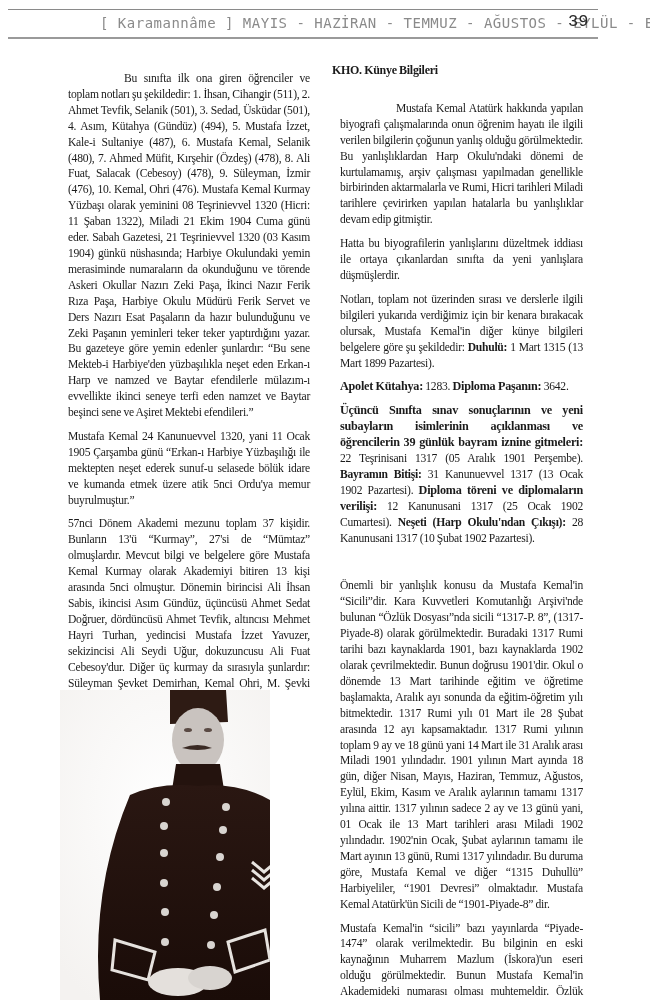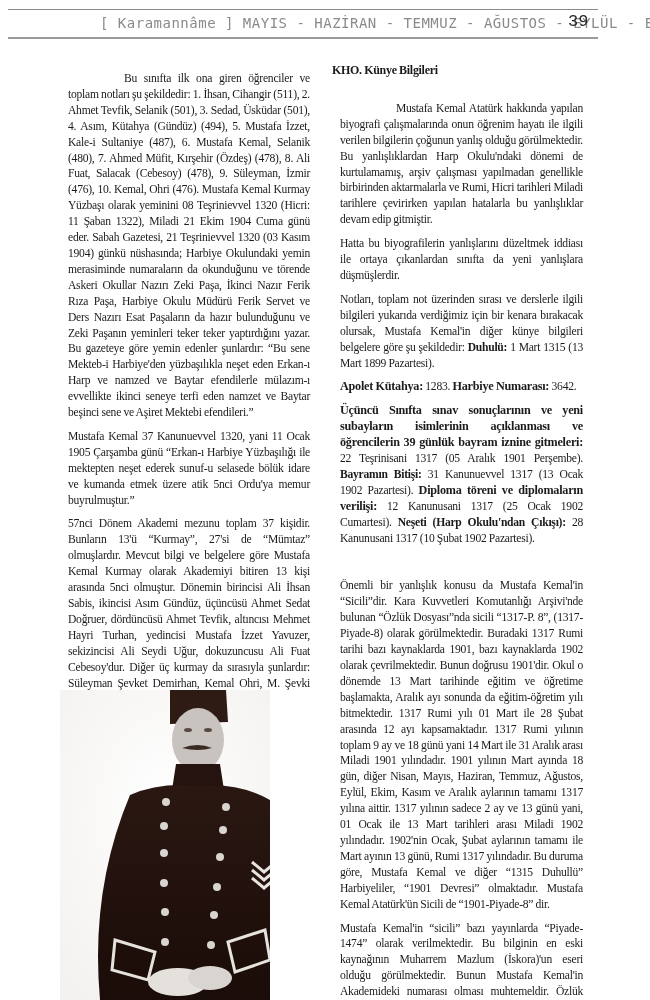--- a/index.html
+++ b/index.html
@@ -31,21 +31,21 @@
 
 <div class="header">
   <div class="rule top"></div>
   <div class="running-head">[ Karamannâme ]  MAYIS - HAZİRAN - TEMMUZ - AĞUSTOS - EYLÜL - EKİM  2016</div>
   <div class="page-number">39</div>
   <div class="rule bottom"></div>
 </div>
 
 <div class="col col-left">
   <p class="indent">Bu sınıfta ilk ona giren öğrenciler ve toplam notları şu şekildedir: 1. İhsan, Cihangir (511), 2. Ahmet Tevfik, Selanik (501), 3. Sedad, Üsküdar (501), 4. Asım, Kütahya (Gündüz) (494), 5. Mustafa İzzet, Kale-i Sultaniye (487), 6. Mustafa Kemal, Selanik (480), 7. Ahmed Müfit, Kırşehir (Özdeş) (478), 8. Ali Fuat, Salacak (Cebesoy) (478), 9. Süleyman, İzmir (476), 10. Kemal, Ohri (476). Mustafa Kemal Kurmay Yüzbaşı olarak yeminini 08 Teşrinievvel 1320 (Hicri: 11 Şaban 1322), Miladi 21 Ekim 1904 Cuma günü eder. Sabah Gazetesi, 21 Teşrinievvel 1320 (03 Kasım 1904) günkü nüshasında; Harbiye Okulundaki yemin merasiminde numaraların da okunduğunu ve törende Askeri Okullar Nazırı Zeki Paşa, İkinci Nazır Ferik Rıza Paşa, Harbiye Okulu Müdürü Ferik Servet ve Ders Nazırı Esat Paşaların da hazır bulunduğunu ve Zeki Paşanın yeminleri teker teker yaptırdığını yazar. Bu gazeteye göre yemin edenler şunlardır: “Bu sene Mekteb-i Harbiye'den yüzbaşılıkla neşet eden Erkan-ı Harp ve namzed ve Baytar efendilerle mülazım-ı evvellikte ikinci seneye terfi eden namzet ve Baytar beşinci sene ve Aşiret Mektebi efendileri.”</p>
-  <p>Mustafa Kemal 37 Kanunuevvel 1320, yani 11 Ocak 1905 Çarşamba günü “Erkan-ı Harbiye Yüzbaşılığı ile mektepten neşet ederek sunuf-u selasede bölük idare ve kumanda etmek üzere atik 5nci Ordu'ya memur buyrulmuştur.”</p>
+  <p>Mustafa Kemal 24 Kanunuevvel 1320, yani 11 Ocak 1905 Çarşamba günü “Erkan-ı Harbiye Yüzbaşılığı ile mektepten neşet ederek sunuf-u selasede bölük idare ve kumanda etmek üzere atik 5nci Ordu'ya memur buyrulmuştur.”</p>
   <p>57nci Dönem Akademi mezunu toplam 37 kişidir. Bunların 13'ü “Kurmay”, 27'si de “Mümtaz” olmuşlardır. Mevcut bilgi ve belgelere göre Mustafa Kemal Kurmay olarak Akademiyi bitiren 13 kişi arasında 5nci olmuştur. Dönemin birincisi Ali İhsan Sabis, ikincisi Asım Gündüz, üçüncüsü Ahmet  Sedat Doğruer, dördüncüsü Ahmet Tevfik, altıncısı Mehmet Hayri Turhan, yedincisi Mustafa İzzet Yavuzer, sekizincisi Ali Seydi Uğur, dokuzuncusu Ali Fuat Cebesoy'dur. Diğer üç kurmay da sırasıyla şunlardır: Süleyman Şevket Demirhan, Kemal Ohri, M. Şevki (kurmaylığı geri alınmıştır).</p>
 </div>
 
 <div class="photo">
   <svg width="210" height="310" viewBox="0 0 210 310">
     <defs>
       <radialGradient id="bg" cx="50%" cy="40%" r="70%">
         <stop offset="0%" stop-color="#ffffff"></stop>
         <stop offset="100%" stop-color="#f4f2f0"></stop>
       </radialGradient>
@@ -94,18 +94,18 @@
     <ellipse cx="118" cy="292" rx="30" ry="14" fill="#e4e0dc"></ellipse>
     <ellipse cx="150" cy="288" rx="22" ry="12" fill="#d8d4d0"></ellipse>
   </svg>
 </div>
 
 <div class="col col-right">
   <p class="section-title">KHO. Künye Bilgileri</p>
   <p class="indent">Mustafa Kemal Atatürk hakkında yapılan biyografi çalışmalarında onun öğrenim hayatı ile ilgili verilen bilgilerin çoğunun yanlış olduğu görülmektedir. Bu yanlışlıklardan Harp Okulu'ndaki dönemi de kurtulamamış, arşiv çalışması yapılmadan genellikle birbirinden aktarmalarla ve Rumi, Hicri tarihleri Miladi tarihlere çevirirken yapılan hatalarla bu yanlışlıklar devam edip gitmiştir.</p>
   <p>Hatta bu biyografilerin yanlışlarını düzeltmek iddiası ile ortaya çıkanlardan sınıfta da yeni yanlışlara düşmüşlerdir.</p>
   <p><span>Notları, toplam not üzerinden sırası ve derslerle ilgili bilgileri yukarıda verdiğimiz için bir kenara bırakacak olursak, Mustafa Kemal'in diğer künye bilgileri belgelere göre şu şekildedir: </span><b>Duhulü:</b><span> 1 Mart 1315 (13 Mart 1899 Pazartesi).</span></p>
-  <p><b class="big-bold">Apolet Kütahya:</b><span> 1283. </span><b class="big-bold">Harbiye Numarası:</b><span> 3642.</span></p>
+  <p><b class="big-bold">Apolet Kütahya:</b><span> 1283. </span><b class="big-bold">Diploma Paşanın:</b><span> 3642.</span></p>
   <p><b class="big-bold">Üçüncü Sınıfta sınav sonuçlarının ve yeni subayların isimlerinin açıklanması ve öğrencilerin 39 günlük bayram iznine gitmeleri:</b><span> 22 Teşrinisani 1317 (05 Aralık 1901 Perşembe). </span><b>Bayramın Bitişi:</b><span> 31 Kanunuevvel 1317 (13 Ocak 1902 Pazartesi). </span><b class="big-bold">Diploma töreni ve diplomaların verilişi:</b><span> 12 Kanunusani 1317 (25 Ocak 1902 Cumartesi). </span><b>Neşeti (Harp Okulu'ndan Çıkışı):</b><span> 28 Kanunusani 1317 (10 Şubat 1902 Pazartesi).</span></p>
   <div class="gap"></div>
   <p>Önemli bir yanlışlık konusu da Mustafa Kemal'in “Sicili”dir. Kara Kuvvetleri Komutanlığı Arşivi'nde bulunan “Özlük Dosyası”nda sicili “1317-P. 8”, (1317-Piyade-8) olarak görülmektedir. Buradaki 1317 Rumi tarihi bazı kaynaklarda 1901, bazı kaynaklarda 1902 olarak çevrilmektedir. Bunun doğrusu 1901'dir. Okul o dönemde 13 Mart tarihinde eğitim ve öğretime başlamakta, Aralık ayı sonunda da eğitim-öğretim yılı bitmektedir. 1317 Rumi yılı 01 Mart ile 28 Şubat arasında 12 ayı kapsamaktadır. 1317 Rumi yılının toplam 9 ay ve 18 günü yani 14 Mart ile 31 Aralık arası Miladi 1901 yılındadır. 1901 yılının Mart ayında 18 gün, diğer Nisan, Mayıs, Haziran, Temmuz, Ağustos, Eylül, Ekim, Kasım ve Aralık aylarının tamamı 1317 yılına aittir. 1317 yılının sadece 2 ay ve 13 günü yani, 01 Ocak ile 13 Mart tarihleri arası Miladi 1902 yılındadır. 1902'nin Ocak, Şubat aylarının tamamı ile Mart ayının 13 günü, Rumi 1317 yılındadır. Bu duruma göre, Mustafa Kemal ve diğer “1315 Duhullü” Harbiyeliler, “1901 Devresi” olmaktadır. Mustafa Kemal Atatürk'ün Sicili de “1901-Piyade-8” dir.</p>
   <p>Mustafa Kemal'in “sicili”  bazı yayınlarda  “Piyade-1474” olarak verilmektedir. Bu bilginin en eski kaynağının Muharrem Mazlum (İskora)'un eseri  olduğu görülmektedir. Bunun Mustafa Kemal'in Akademideki numarası olması muhtemeldir. Özlük dosyası bilgileri, Onun “subay sicili”nin “1317-Piyade-8” (1901-Piyade-8) olduğunu tartışmaya yer bırakmayacak şekilde ortaya koymaktadır.</p>
 </div>
 
 </body></html>

